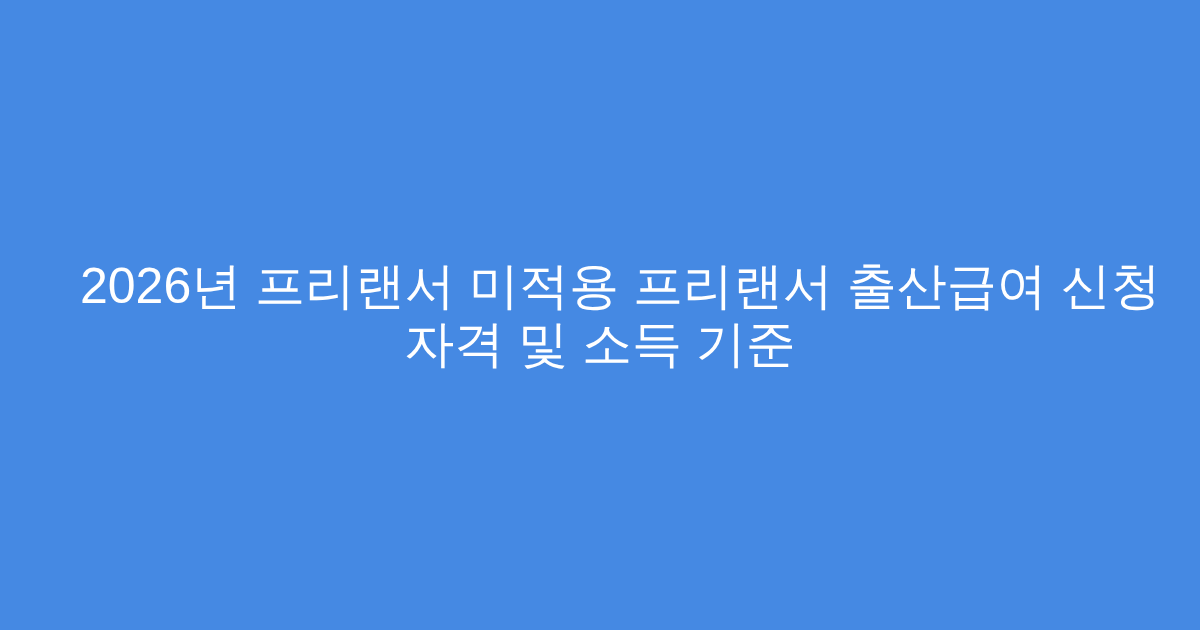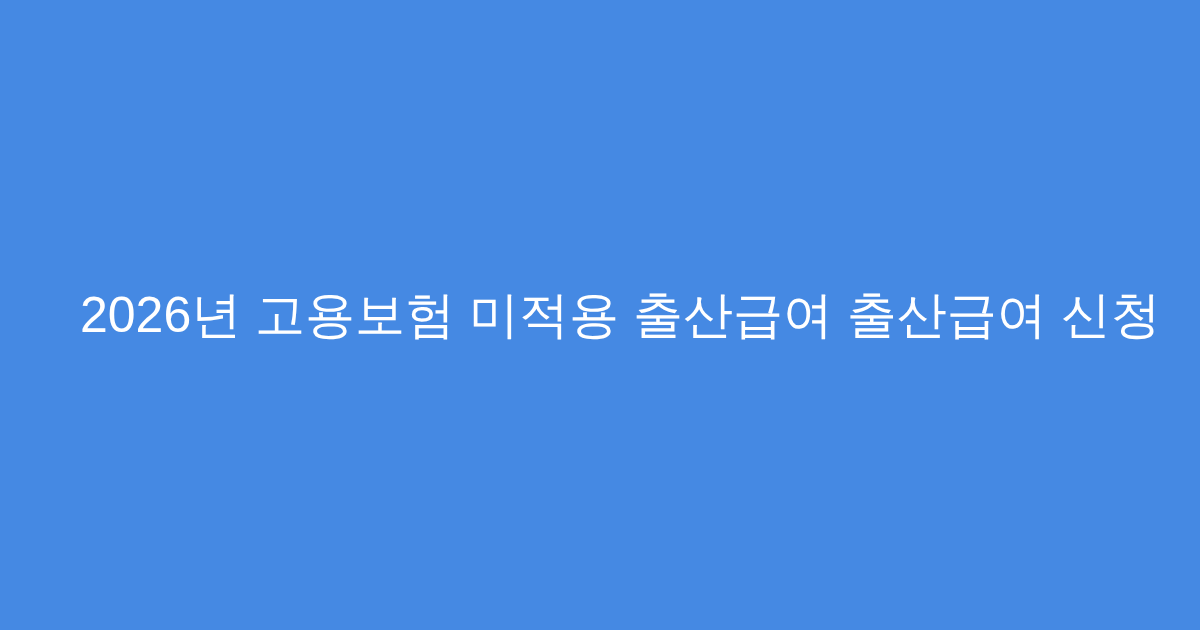--- a/index.html
+++ b/index.html
@@ -42,15 +42,16 @@
     line-height: 58px;
     letter-spacing: 0px;
     white-space: nowrap;
   }
 </style>
 </head>
 <body>
 
 <div class="card">
   <div class="title-block">
-    <span class="title-line">2026년 고용보험 미적용 출산급여 출산급여 신청</span>
+    <span class="title-line">2026년 프리랜서 미적용 프리랜서 출산급여 신청</span>
+    <span class="title-line">자격 및 소득 기준</span>
   </div>
 </div>
 
 </body></html>

